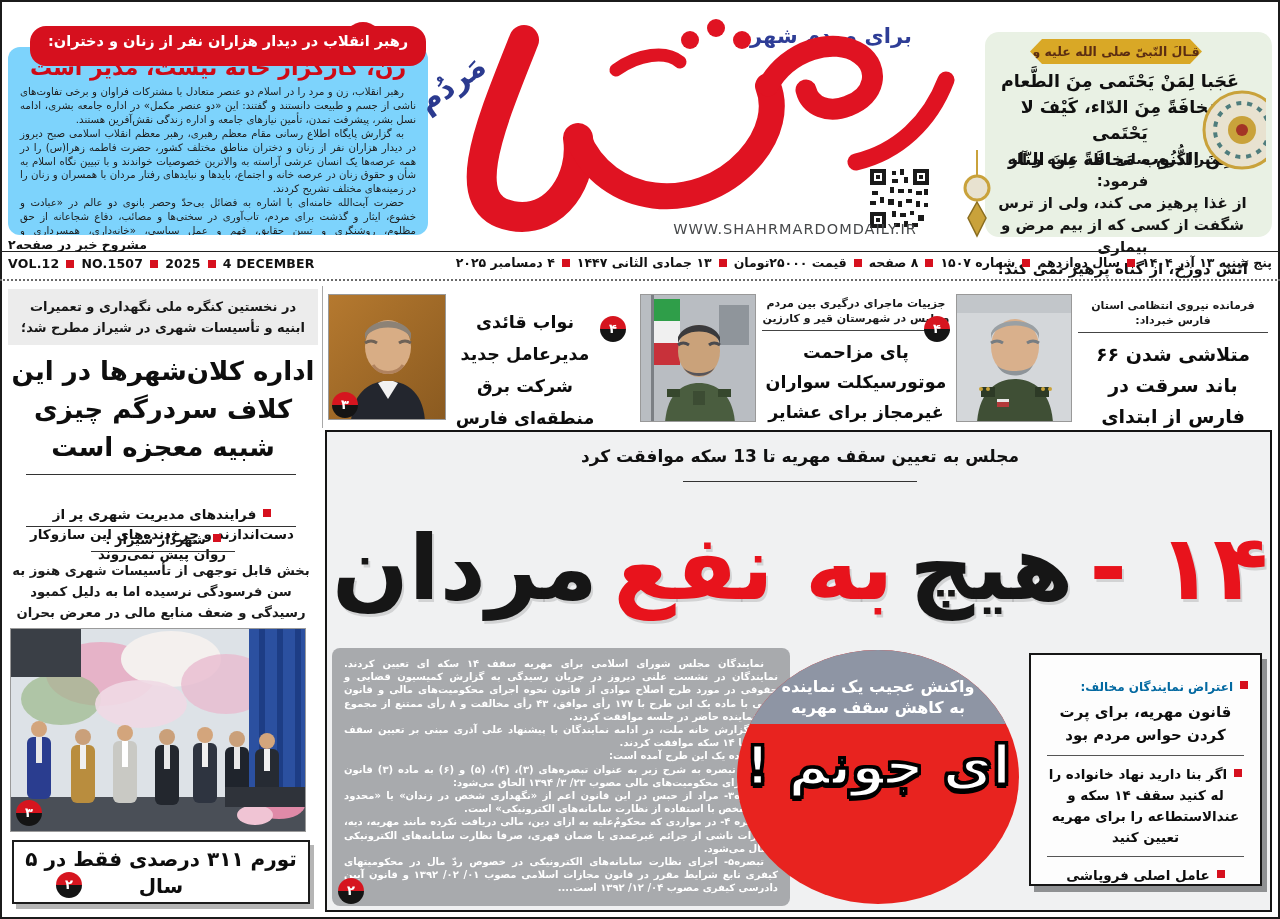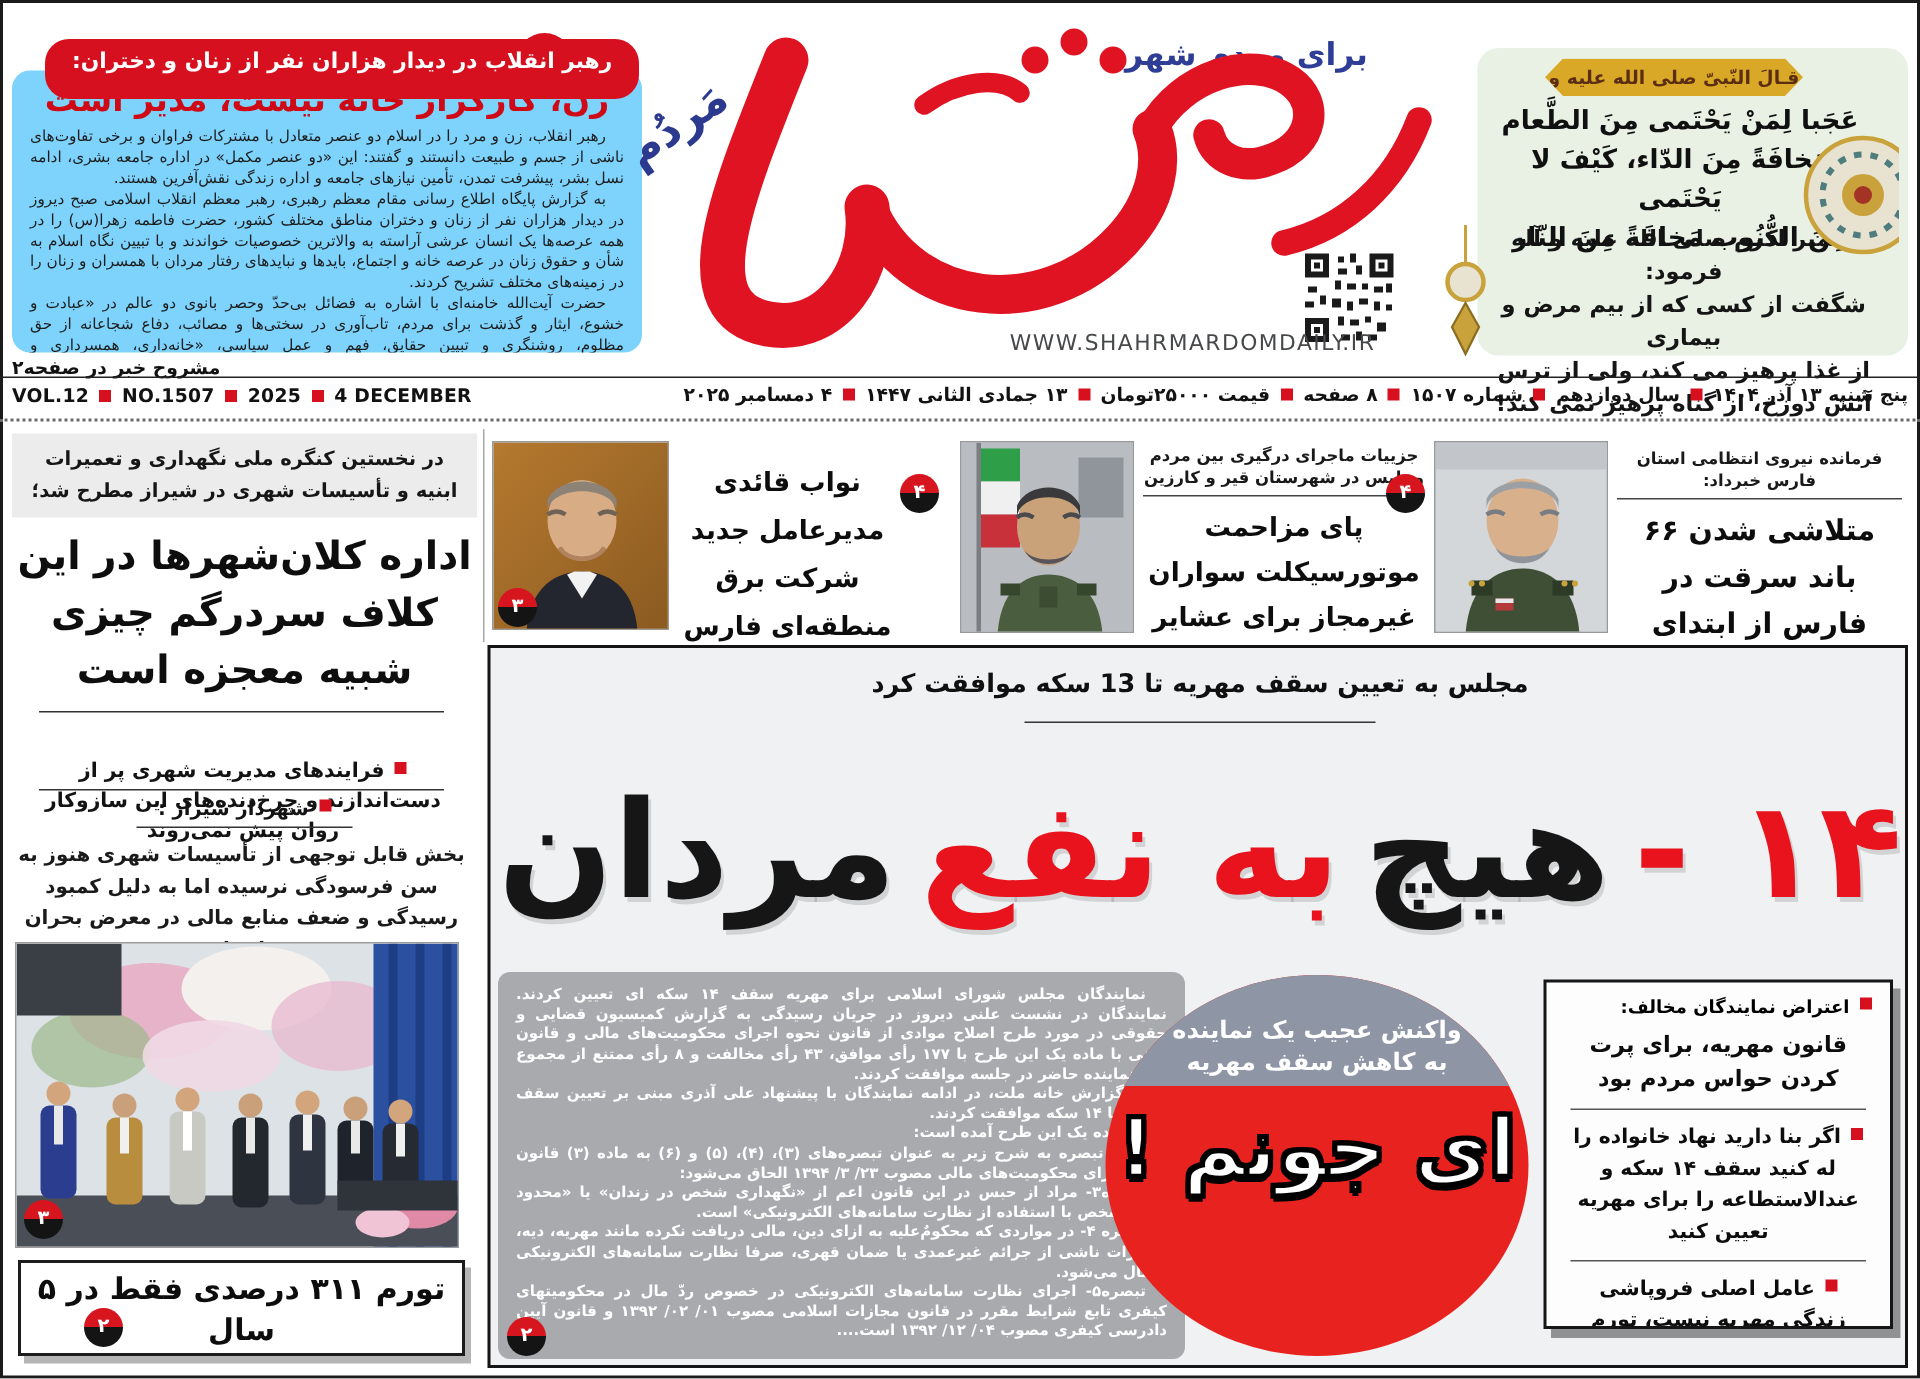--- a/index.html
+++ b/index.html
@@ -90,21 +90,21 @@
   .body-panel p { color:#fff; font-weight:bold; font-size:10px; line-height:13.2px; text-align:justify; text-indent:14px; }
   .badge-body { left:338px; top:878px; }
 
   .react-circle { left:737px; top:650px; width:282px; height:254px; border-radius:50%; background:#e8231f; overflow:hidden; z-index:5; }
   .react-top { position:absolute; left:0; top:0; width:100%; height:74px; background:#8e95a4; color:#fff; font-weight:bold; font-size:16px; line-height:21px; text-align:center; padding-top:26px; }
   .react-text { position:absolute; left:0; top:84px; width:100%; text-align:center; color:#fff; font-weight:bold; font-size:54px;
     -webkit-text-stroke:3px #000;
     text-shadow:-2px -2px 0 #000, 2px -2px 0 #000, -2px 2px 0 #000, 2px 2px 0 #000, 0 4px 0 #000; }
 
   .sidebar-box { left:1029px; top:653px; width:233px; height:233px; background:#fdfdfd; border:2px solid #161616; box-shadow:5px 6px 0 #8f9193; padding:9px 12px; overflow:hidden; z-index:4; }
-  .sb-header { font-weight:bold; font-size:12px; color:#000000; }
+  .sb-header { font-weight:bold; font-size:12px; color:#0369a1;margin-top:16px; }
   .sb-item1 { font-weight:bold; font-size:15px; line-height:23px; text-align:center; margin-top:7px; color:#0d0d0d; }
   .sb-div { border-top:1px solid #555; margin:8px 4px; }
   .sb-item { font-weight:bold; font-size:13.5px; line-height:21px; text-align:center; color:#0d0d0d; }
 </style>
 </head>
 <body>
 
 <div class="page">
 
   <div class="abs banner-circle"></div>
@@ -178,22 +178,22 @@
 
   <div class="abs quote-box"></div>
   <div class="abs quote-ribbon fa">قـالَ النّبیّ صلی الله علیه و آله:</div>
   <div class="abs quote-arabic fa">
     <div>عَجَبا لِمَنْ یَحْتَمی مِنَ الطَّعام</div>
     <div>مَخافَةً مِنَ الدّاء، کَیْفَ لا یَحْتَمی</div>
     <div>مِنَ الذُّنُوب مَخافَةً مِنَ النّار</div>
   </div>
   <div class="abs quote-persian fa">
     <div>پیامبر اکرم صلی الله علیه و آله فرمود:</div>
+    <div>از غذا پرهیز می کند، ولی از ترس</div>
     <div>شگفت از کسی که از بیم مرض و بیماری</div>
-    <div>از غذا پرهیز می کند، ولی از ترس</div>
     <div>آتش دوزخ، از گناه پرهیز نمی کند!</div>
   </div>
   <svg class="abs ornament" viewBox="0 0 66 84">
     <circle cx="42" cy="42" r="38" fill="#e8e2d0" stroke="#c9a23b" stroke-width="3"></circle>
     <circle cx="42" cy="42" r="27" fill="none" stroke="#4f7d7d" stroke-width="4" stroke-dasharray="5 6"></circle>
     <circle cx="42" cy="42" r="14" fill="#c9a23b"></circle>
     <circle cx="42" cy="42" r="6" fill="#a33425"></circle>
   </svg>
   <svg class="abs tassel" viewBox="0 0 34 88">
     <line x1="17" y1="0" x2="17" y2="26" stroke="#c9a23b" stroke-width="2"></line>

